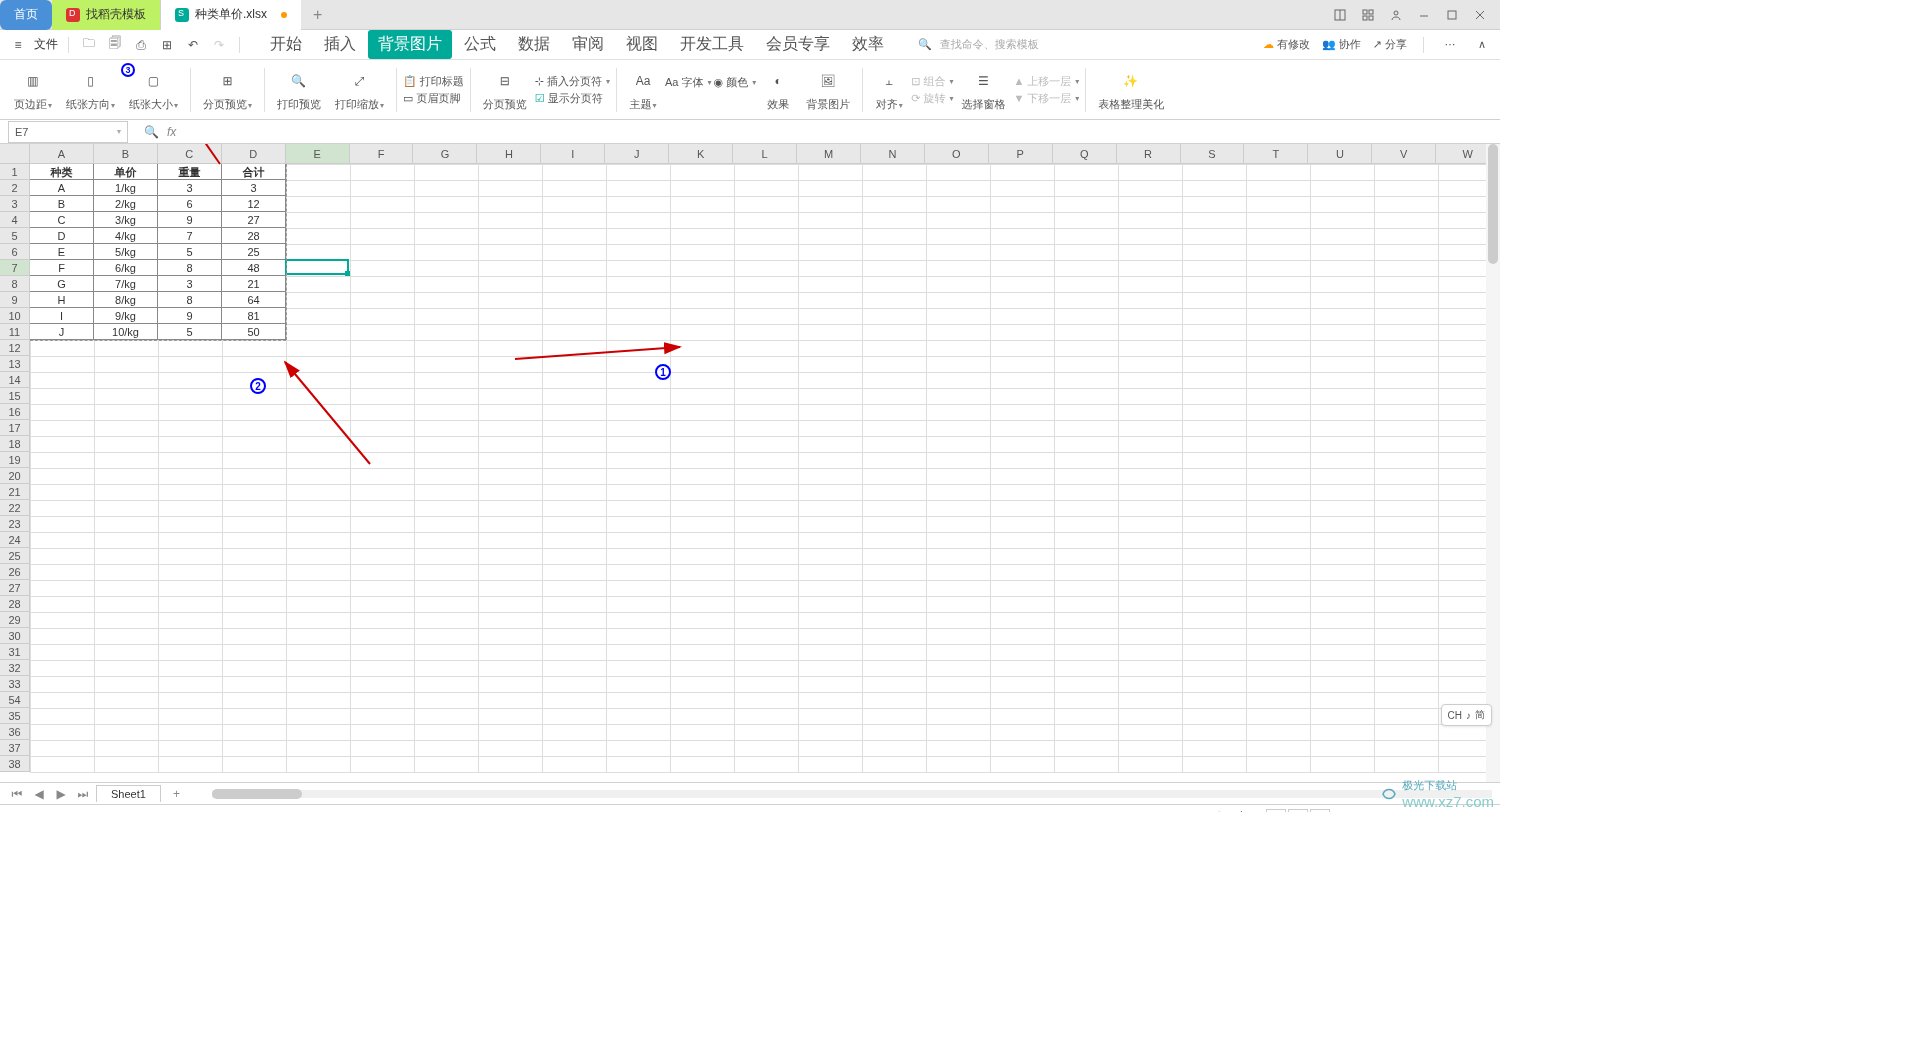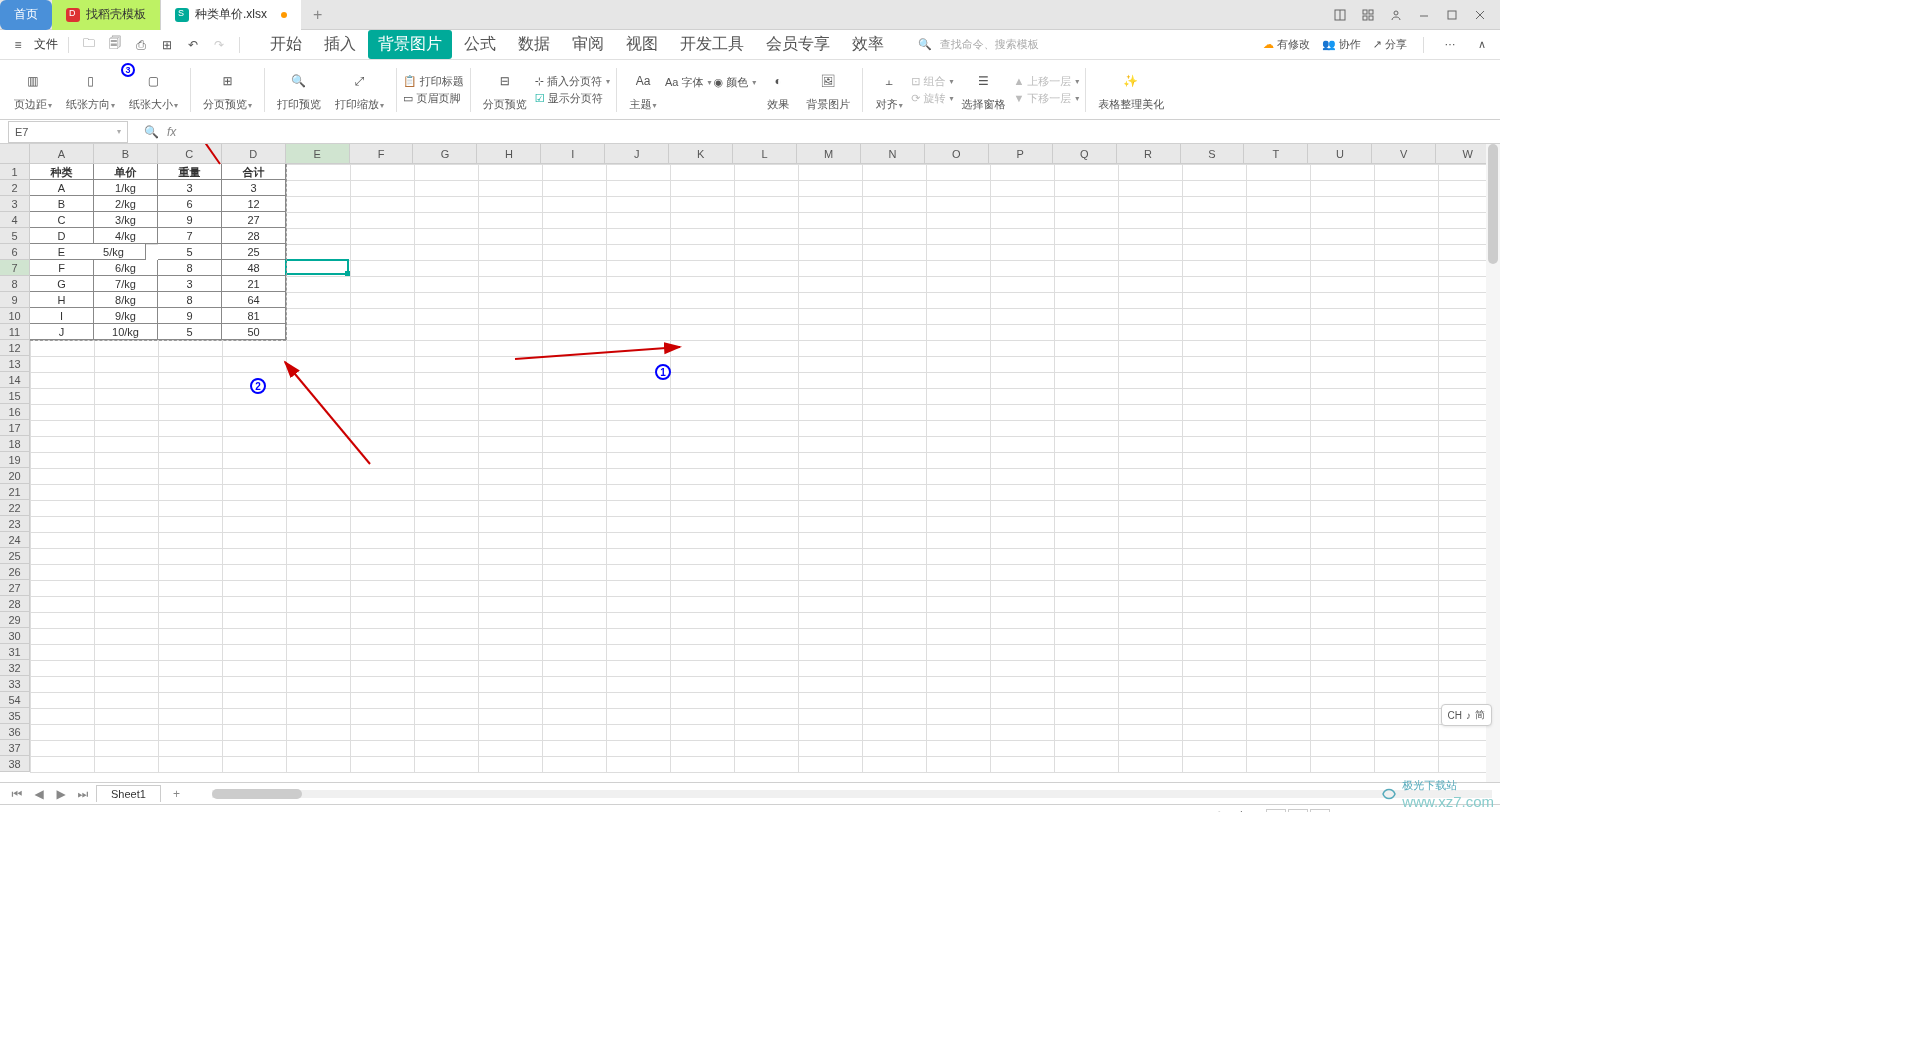--- a/index.html
+++ b/index.html
@@ -498,21 +498,21 @@
           <div class="cell" style="left: 192px; top: 32px; width: 64px;">12</div>
           <div class="cell" style="left: 0px; top: 48px; width: 64px;">C</div>
           <div class="cell" style="left: 64px; top: 48px; width: 64px;">3/kg</div>
           <div class="cell" style="left: 128px; top: 48px; width: 64px;">9</div>
           <div class="cell" style="left: 192px; top: 48px; width: 64px;">27</div>
           <div class="cell" style="left: 0px; top: 64px; width: 64px;">D</div>
           <div class="cell" style="left: 64px; top: 64px; width: 64px;">4/kg</div>
           <div class="cell" style="left: 128px; top: 64px; width: 64px;">7</div>
           <div class="cell" style="left: 192px; top: 64px; width: 64px;">28</div>
           <div class="cell" style="left: 0px; top: 80px; width: 64px;">E</div>
-          <div class="cell" style="left: 52px; top: 80px; width: 64px;">5/kg</div>
+          <div class="cell" style="left: 64px; top: 80px; width: 64px;">5/kg</div>
           <div class="cell" style="left: 128px; top: 80px; width: 64px;">5</div>
           <div class="cell" style="left: 192px; top: 80px; width: 64px;">25</div>
           <div class="cell" style="left: 0px; top: 96px; width: 64px;">F</div>
           <div class="cell" style="left: 64px; top: 96px; width: 64px;">6/kg</div>
           <div class="cell" style="left: 128px; top: 96px; width: 64px;">8</div>
           <div class="cell" style="left: 192px; top: 96px; width: 64px;">48</div>
           <div class="cell" style="left: 0px; top: 112px; width: 64px;">G</div>
           <div class="cell" style="left: 64px; top: 112px; width: 64px;">7/kg</div>
           <div class="cell" style="left: 128px; top: 112px; width: 64px;">3</div>
           <div class="cell" style="left: 192px; top: 112px; width: 64px;">21</div>

